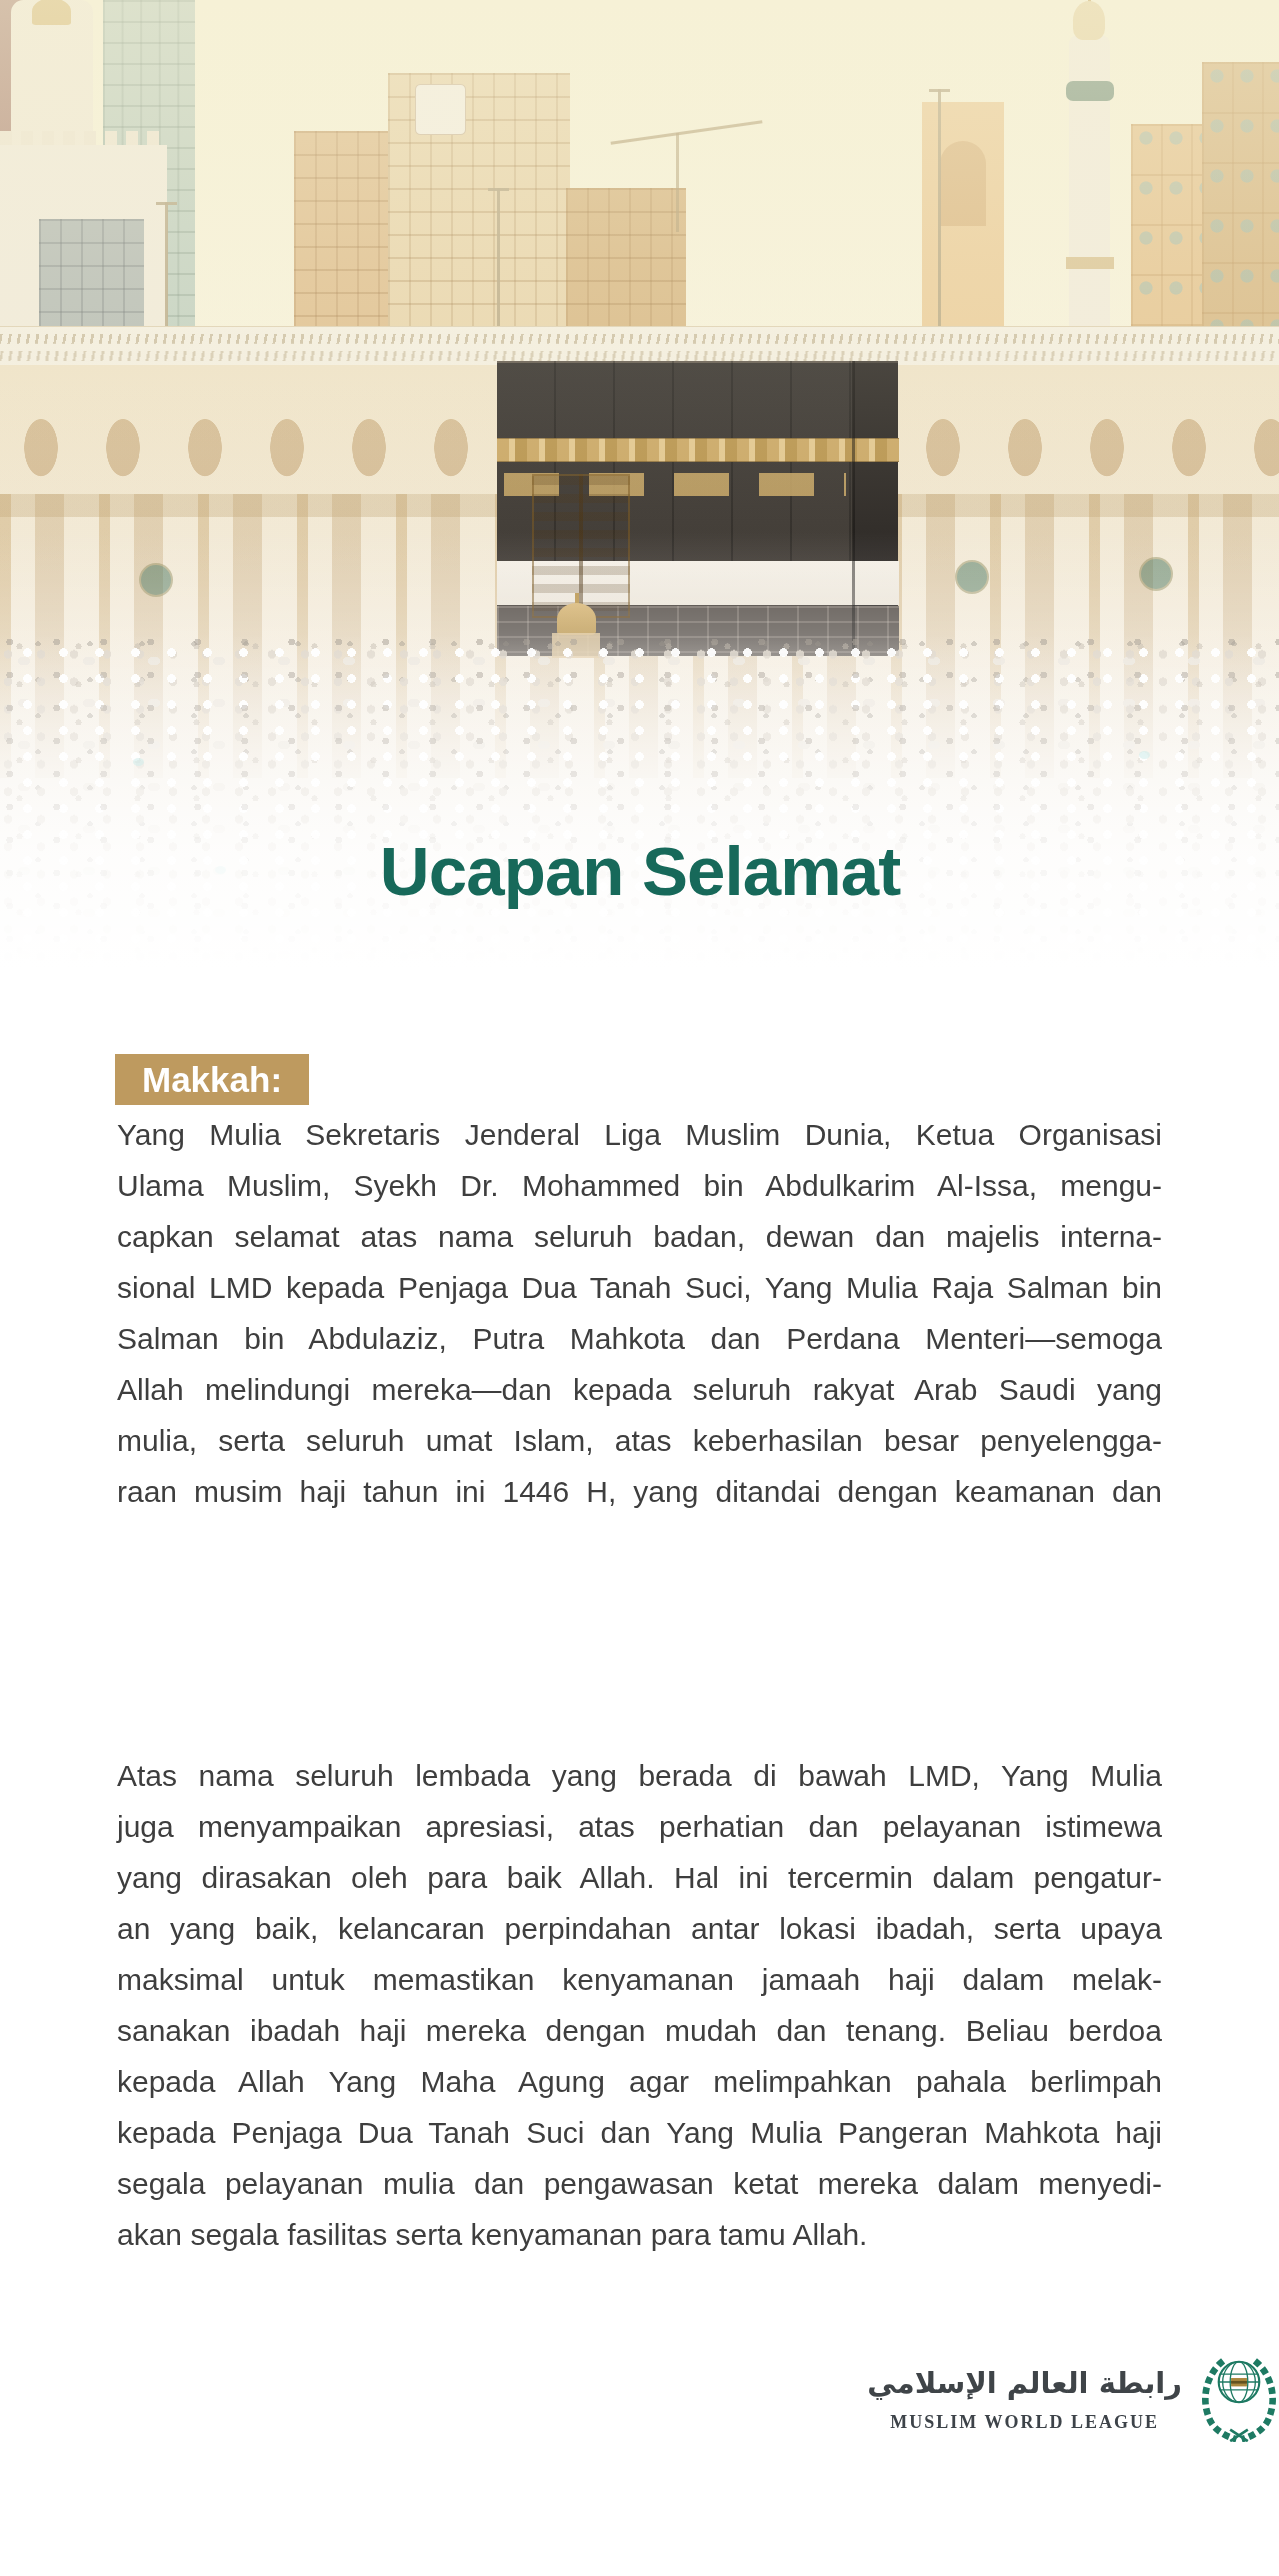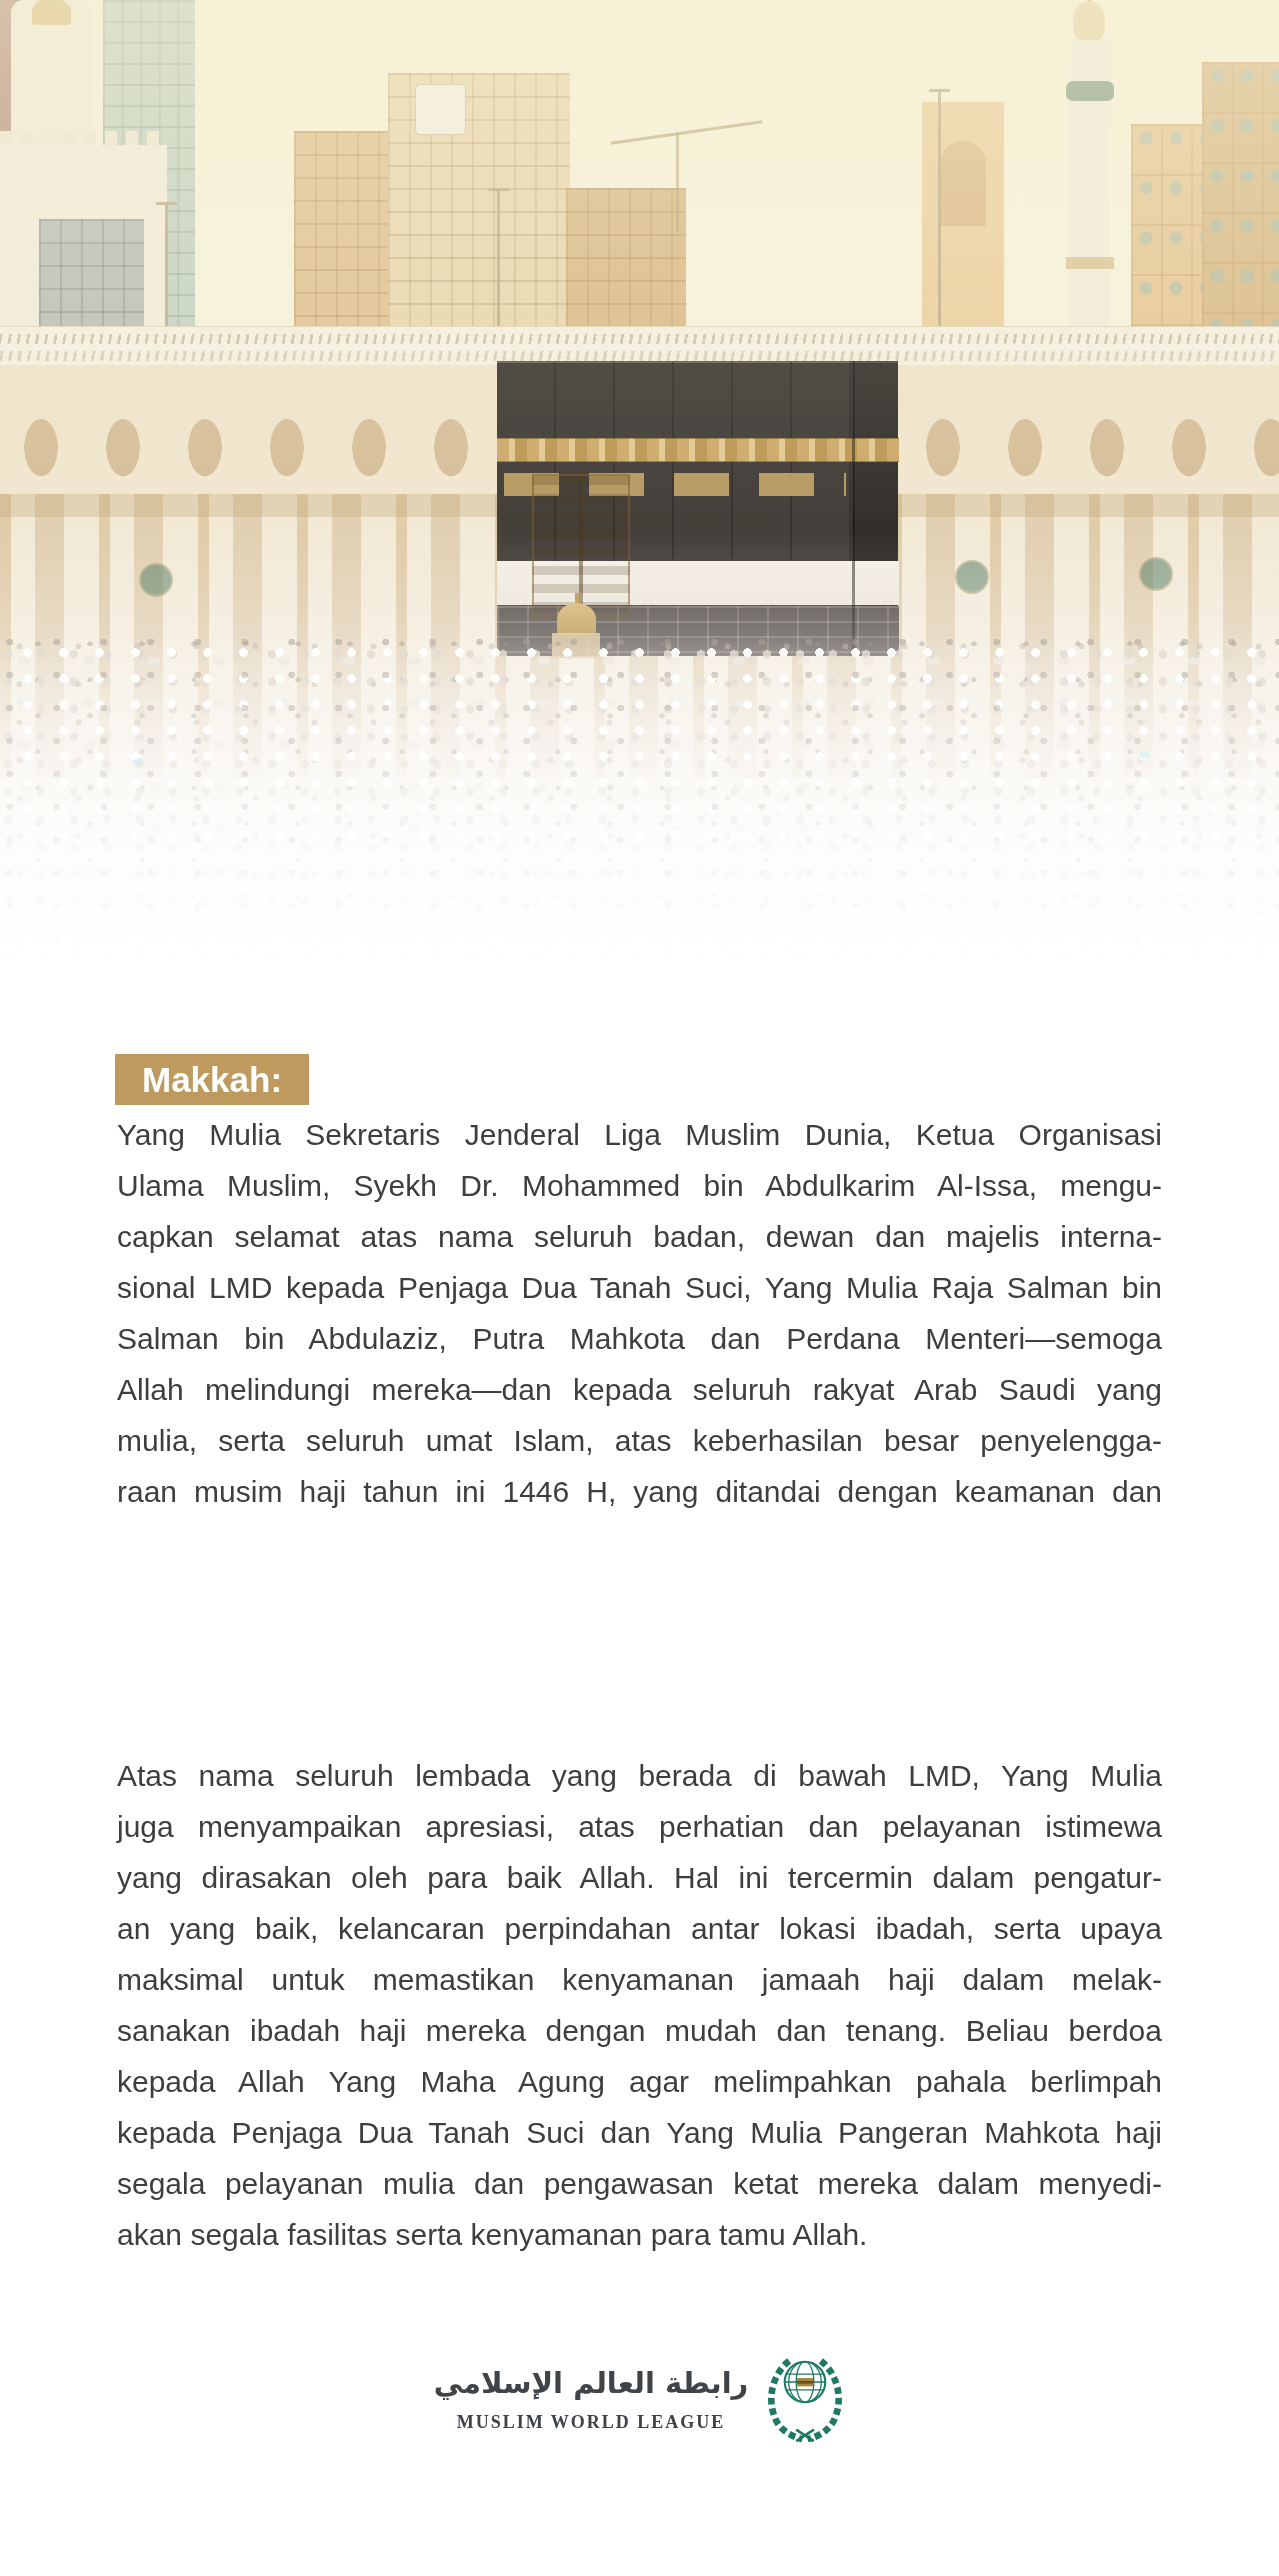--- a/index.html
+++ b/index.html
@@ -143,21 +143,21 @@
       font-size:69px;font-weight:700;letter-spacing:-0.9px;color:var(--c-title)}
   .badge{position:absolute;left:115px;top:1054px;height:51px;line-height:51px;padding:0 27px;z-index:20;
       background:var(--c-badge-bg);color:var(--c-badge-text);font-size:35px;font-weight:700}
   .para{position:absolute;left:117px;width:1045px;color:var(--c-body);font-size:30px;z-index:20}
   .para .line{line-height:51px;text-align:justify;text-align-last:justify;white-space:normal}
   .para .line.last{text-align-last:left}
   .p1{top:1109px}
   .p2{top:1750px}
 
   
-  .logo{position:absolute;left:0;top:2352px;width:100%;display:flex;justify-content:center;
+  .logo{position:absolute;left:0;top:2352px;width:100%;display:flex;justify-content:flex-end;
       align-items:center;gap:16px;z-index:20}
   .logo-textcol{display:flex;flex-direction:column;align-items:center}
   .logo-arabic{font-family:"DejaVu Sans",sans-serif;font-size:29px;color:#3f4448;line-height:1.55;font-weight:700}
   .logo-latin{font-family:"Liberation Serif",serif;font-weight:700;font-size:18px;letter-spacing:2px;
       color:var(--c-logo-text);margin-top:5.3px}
   .emblem{width:82px;height:90px;color:var(--c-green)}
   .emblem .ln{fill:none;stroke:currentColor}
   .emblem .wreath{fill:none;stroke:currentColor;stroke-width:7.5;stroke-dasharray:7.5 4.5}
   .emblem .stem{fill:none;stroke:currentColor;stroke-width:3}
   .emblem .goldband{fill:#a9873d}
@@ -242,20 +242,21 @@
     <div class="crowd">
       <div class="umbrella" style="left:133px;top:124px"></div>
       <div class="umbrella" style="left:1139px;top:117px"></div>
       <div class="umbrella" style="left:215px;top:232px"></div>
     </div>
 
     <div class="cream-tint"></div>
     <div class="white-fade"></div>
   </div>
 
+  <h1 class="title">Ucapan Selamat</h1>
 
   <div class="badge">Makkah:</div>
 
   <div class="para p1">
       <div class="line">Yang Mulia Sekretaris Jenderal Liga Muslim Dunia, Ketua Organisasi</div>
       <div class="line">Ulama Muslim, Syekh Dr. Mohammed bin Abdulkarim Al-Issa, mengu-</div>
       <div class="line">capkan selamat atas nama seluruh badan, dewan dan majelis interna-</div>
       <div class="line">sional LMD kepada Penjaga Dua Tanah Suci, Yang Mulia Raja Salman bin</div>
       <div class="line">Salman bin Abdulaziz, Putra Mahkota dan Perdana Menteri—semoga</div>
       <div class="line">Allah melindungi mereka—dan kepada seluruh rakyat Arab Saudi yang</div>

